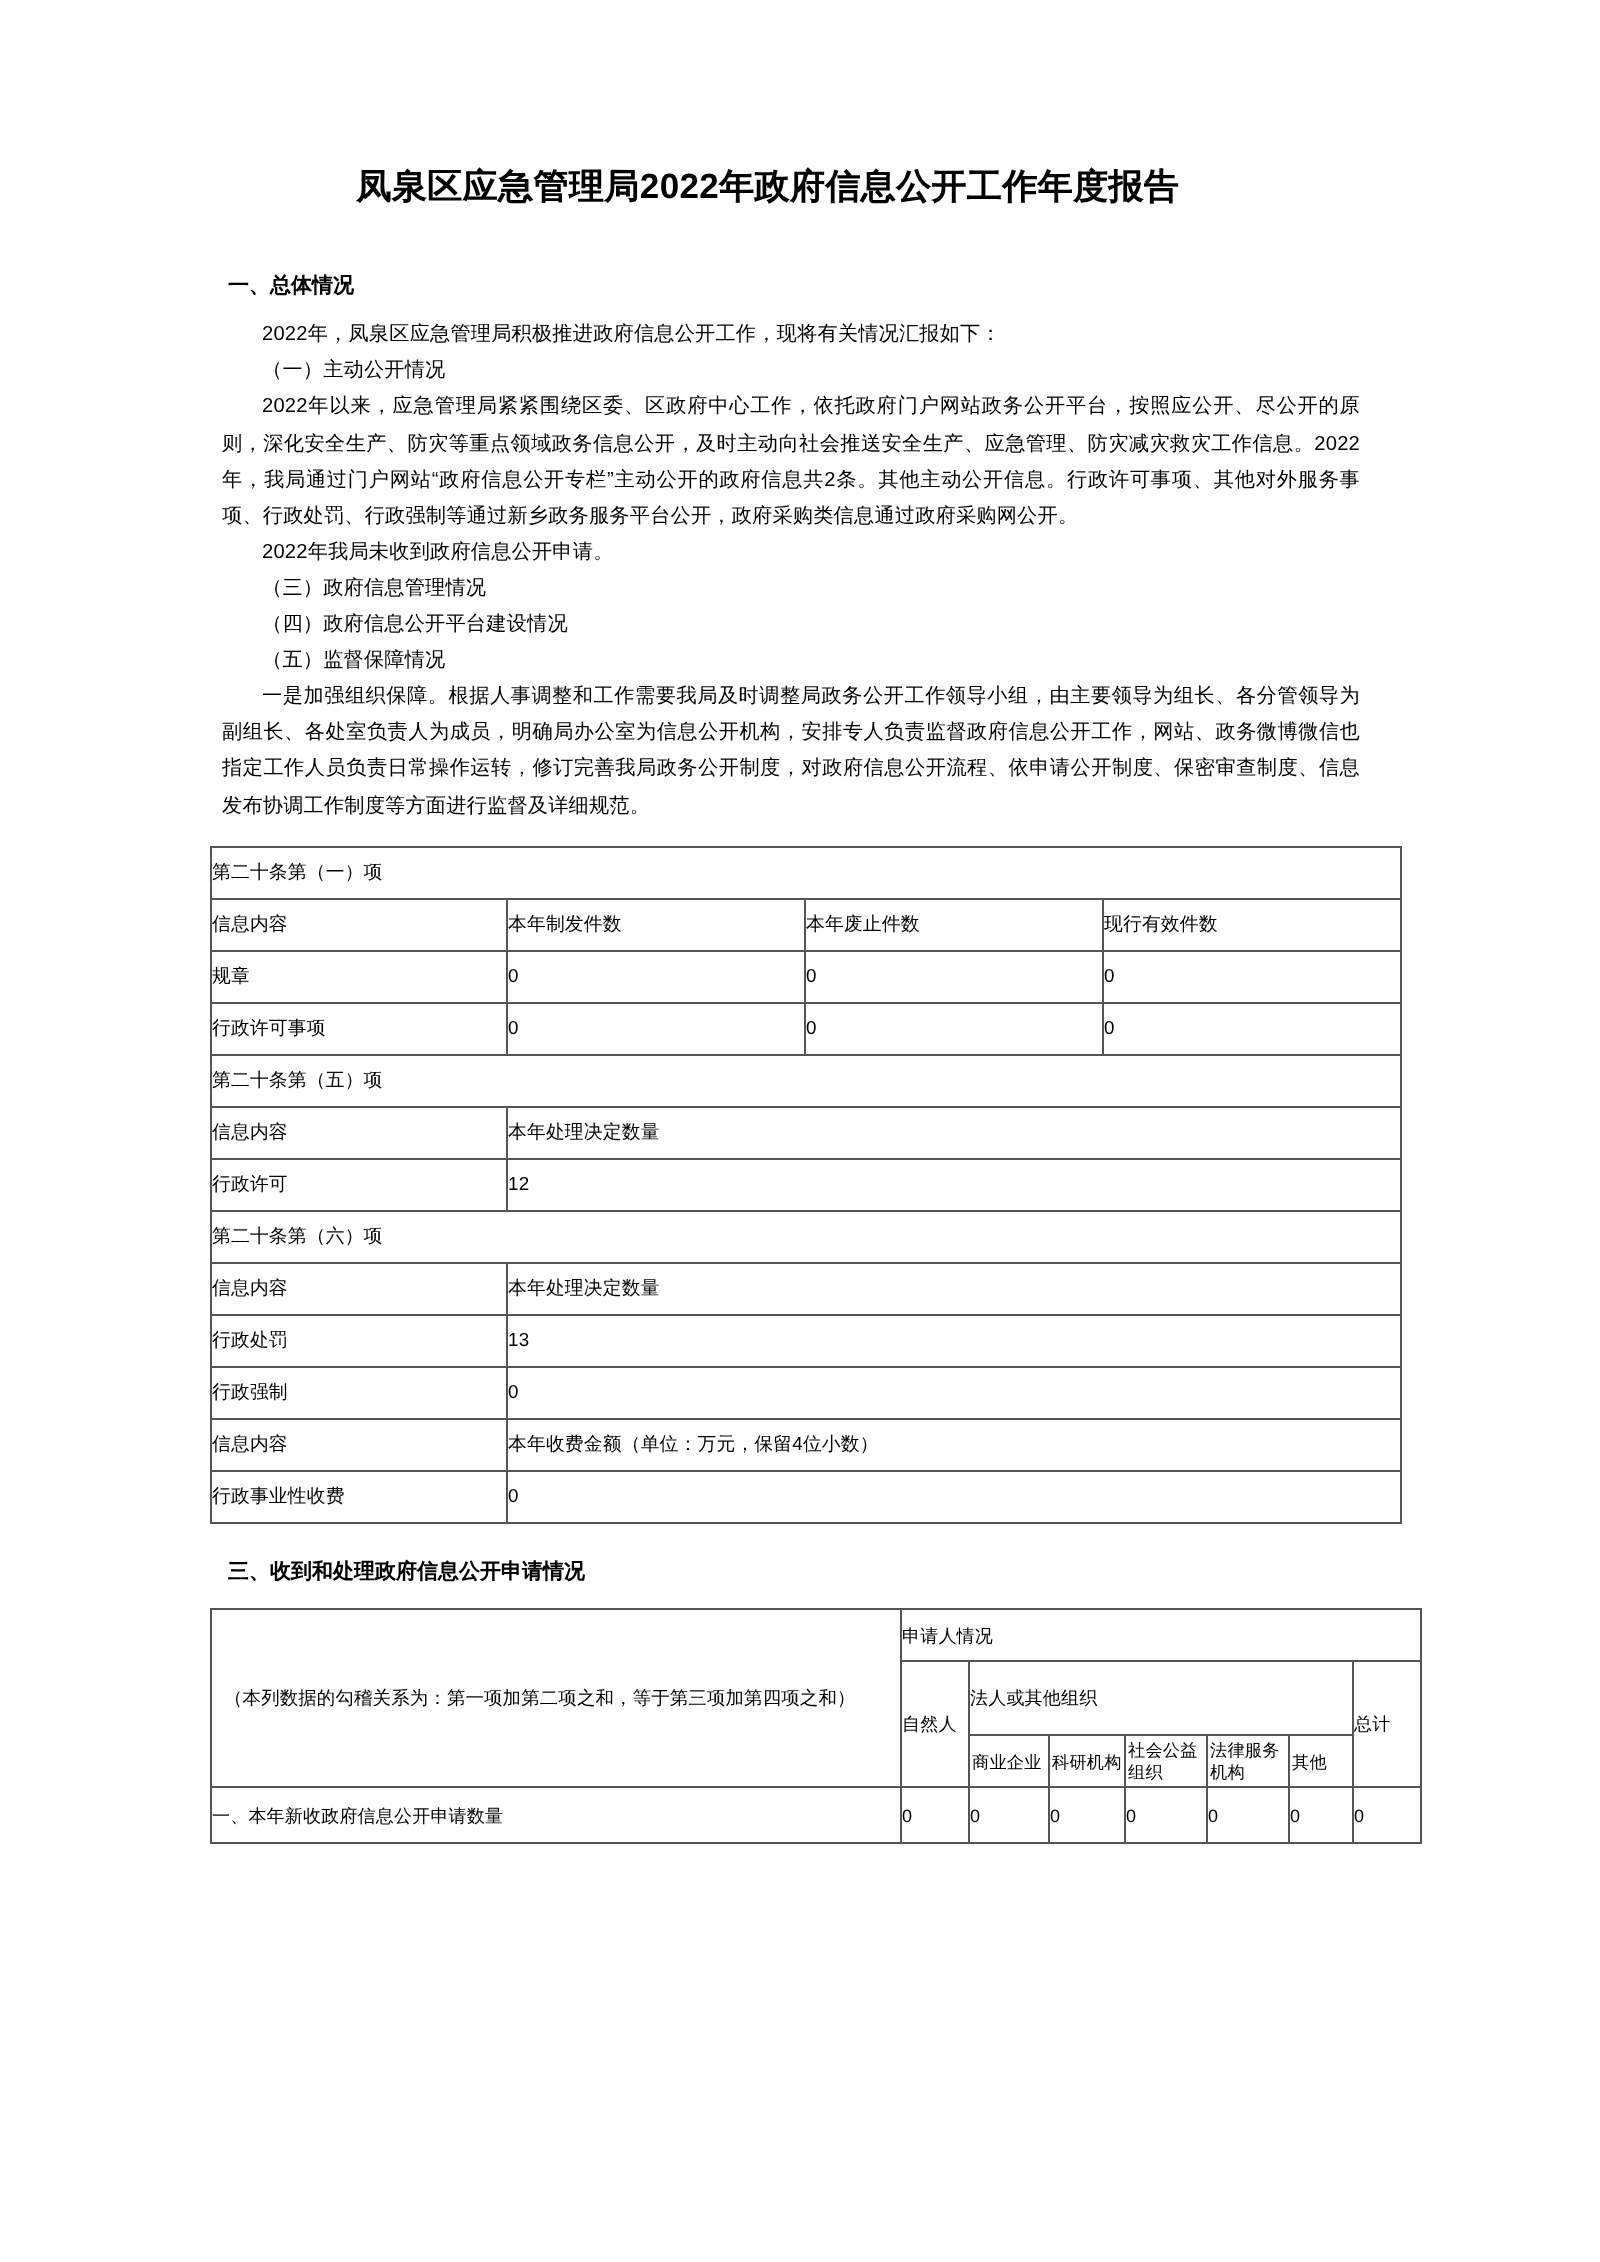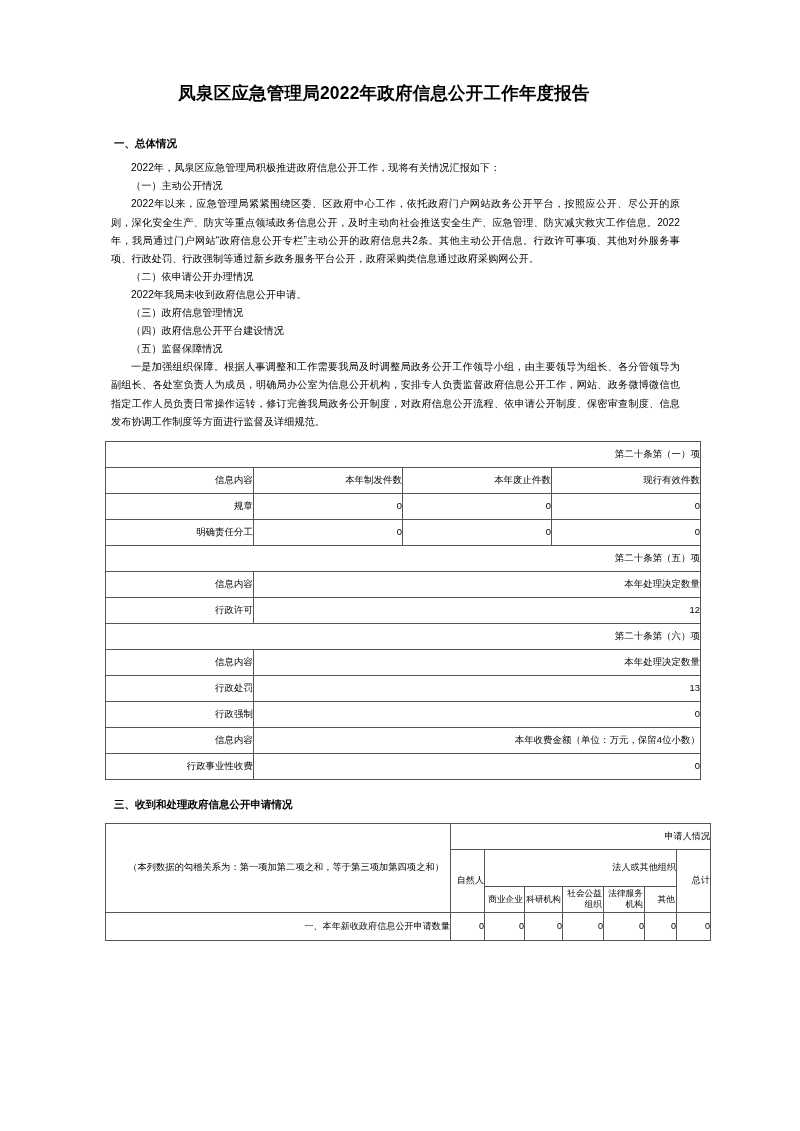--- a/index.html
+++ b/index.html
@@ -65,21 +65,21 @@
     border-collapse: collapse;
     width: 595px;
     margin-left: 105px;
     margin-top: 10px;
     table-layout: fixed;
   }
   table.rpt td, table.rpt th {
     border: 1px solid #555555;
     font-size: 9.4px;
     font-weight: normal;
-    text-align: right;
+    text-align: left;
     vertical-align: middle;
     padding: 0;
     height: 25px;
     line-height: 1.35;
     letter-spacing: 0.1px;
   }
   table.rpt td.band {
     height: 25px;
   }
   table.t3 {
@@ -108,21 +108,20 @@
 <div class="page">
 
   <h1 class="doc-title">凤泉区应急管理局2022年政府信息公开工作年度报告</h1>
 
   <div class="section-heading heading-1">一、总体情况</div>
 
   <div class="body-block">
     <p class="para">2022年，凤泉区应急管理局积极推进政府信息公开工作，现将有关情况汇报如下：</p>
     <p class="para sub">（一）主动公开情况</p>
     <p class="para">2022年以来，应急管理局紧紧围绕区委、区政府中心工作，依托政府门户网站政务公开平台，按照应公开、尽公开的原则，深化安全生产、防灾等重点领域政务信息公开，及时主动向社会推送安全生产、应急管理、防灾减灾救灾工作信息。2022年，我局通过门户网站“政府信息公开专栏”主动公开的政府信息共2条。其他主动公开信息。行政许可事项、其他对外服务事项、行政处罚、行政强制等通过新乡政务服务平台公开，政府采购类信息通过政府采购网公开。</p>
-    <p class="para sub">（二）依申请公开办理情况</p>
     <p class="para">2022年我局未收到政府信息公开申请。</p>
     <p class="para sub">（三）政府信息管理情况</p>
     <p class="para sub">（四）政府信息公开平台建设情况</p>
     <p class="para sub">（五）监督保障情况</p>
     <p class="para">一是加强组织保障。根据人事调整和工作需要我局及时调整局政务公开工作领导小组，由主要领导为组长、各分管领导为副组长、各处室负责人为成员，明确局办公室为信息公开机构，安排专人负责监督政府信息公开工作，网站、政务微博微信也指定工作人员负责日常操作运转，修订完善我局政务公开制度，对政府信息公开流程、依申请公开制度、保密审查制度、信息发布协调工作制度等方面进行监督及详细规范。</p>
   </div>
 
 
   <table class="rpt t2">
     <colgroup>
@@ -141,21 +140,21 @@
         <td>本年废止件数</td>
         <td>现行有效件数</td>
       </tr>
       <tr>
         <td>规章</td>
         <td>0</td>
         <td>0</td>
         <td>0</td>
       </tr>
       <tr>
-        <td>明确责任分工</td>
+        <td>行政许可事项</td>
         <td>0</td>
         <td>0</td>
         <td>0</td>
       </tr>
 
       <tr>
         <td class="band" colspan="4">第二十条第（五）项</td>
       </tr>
       <tr>
         <td>信息内容</td>

